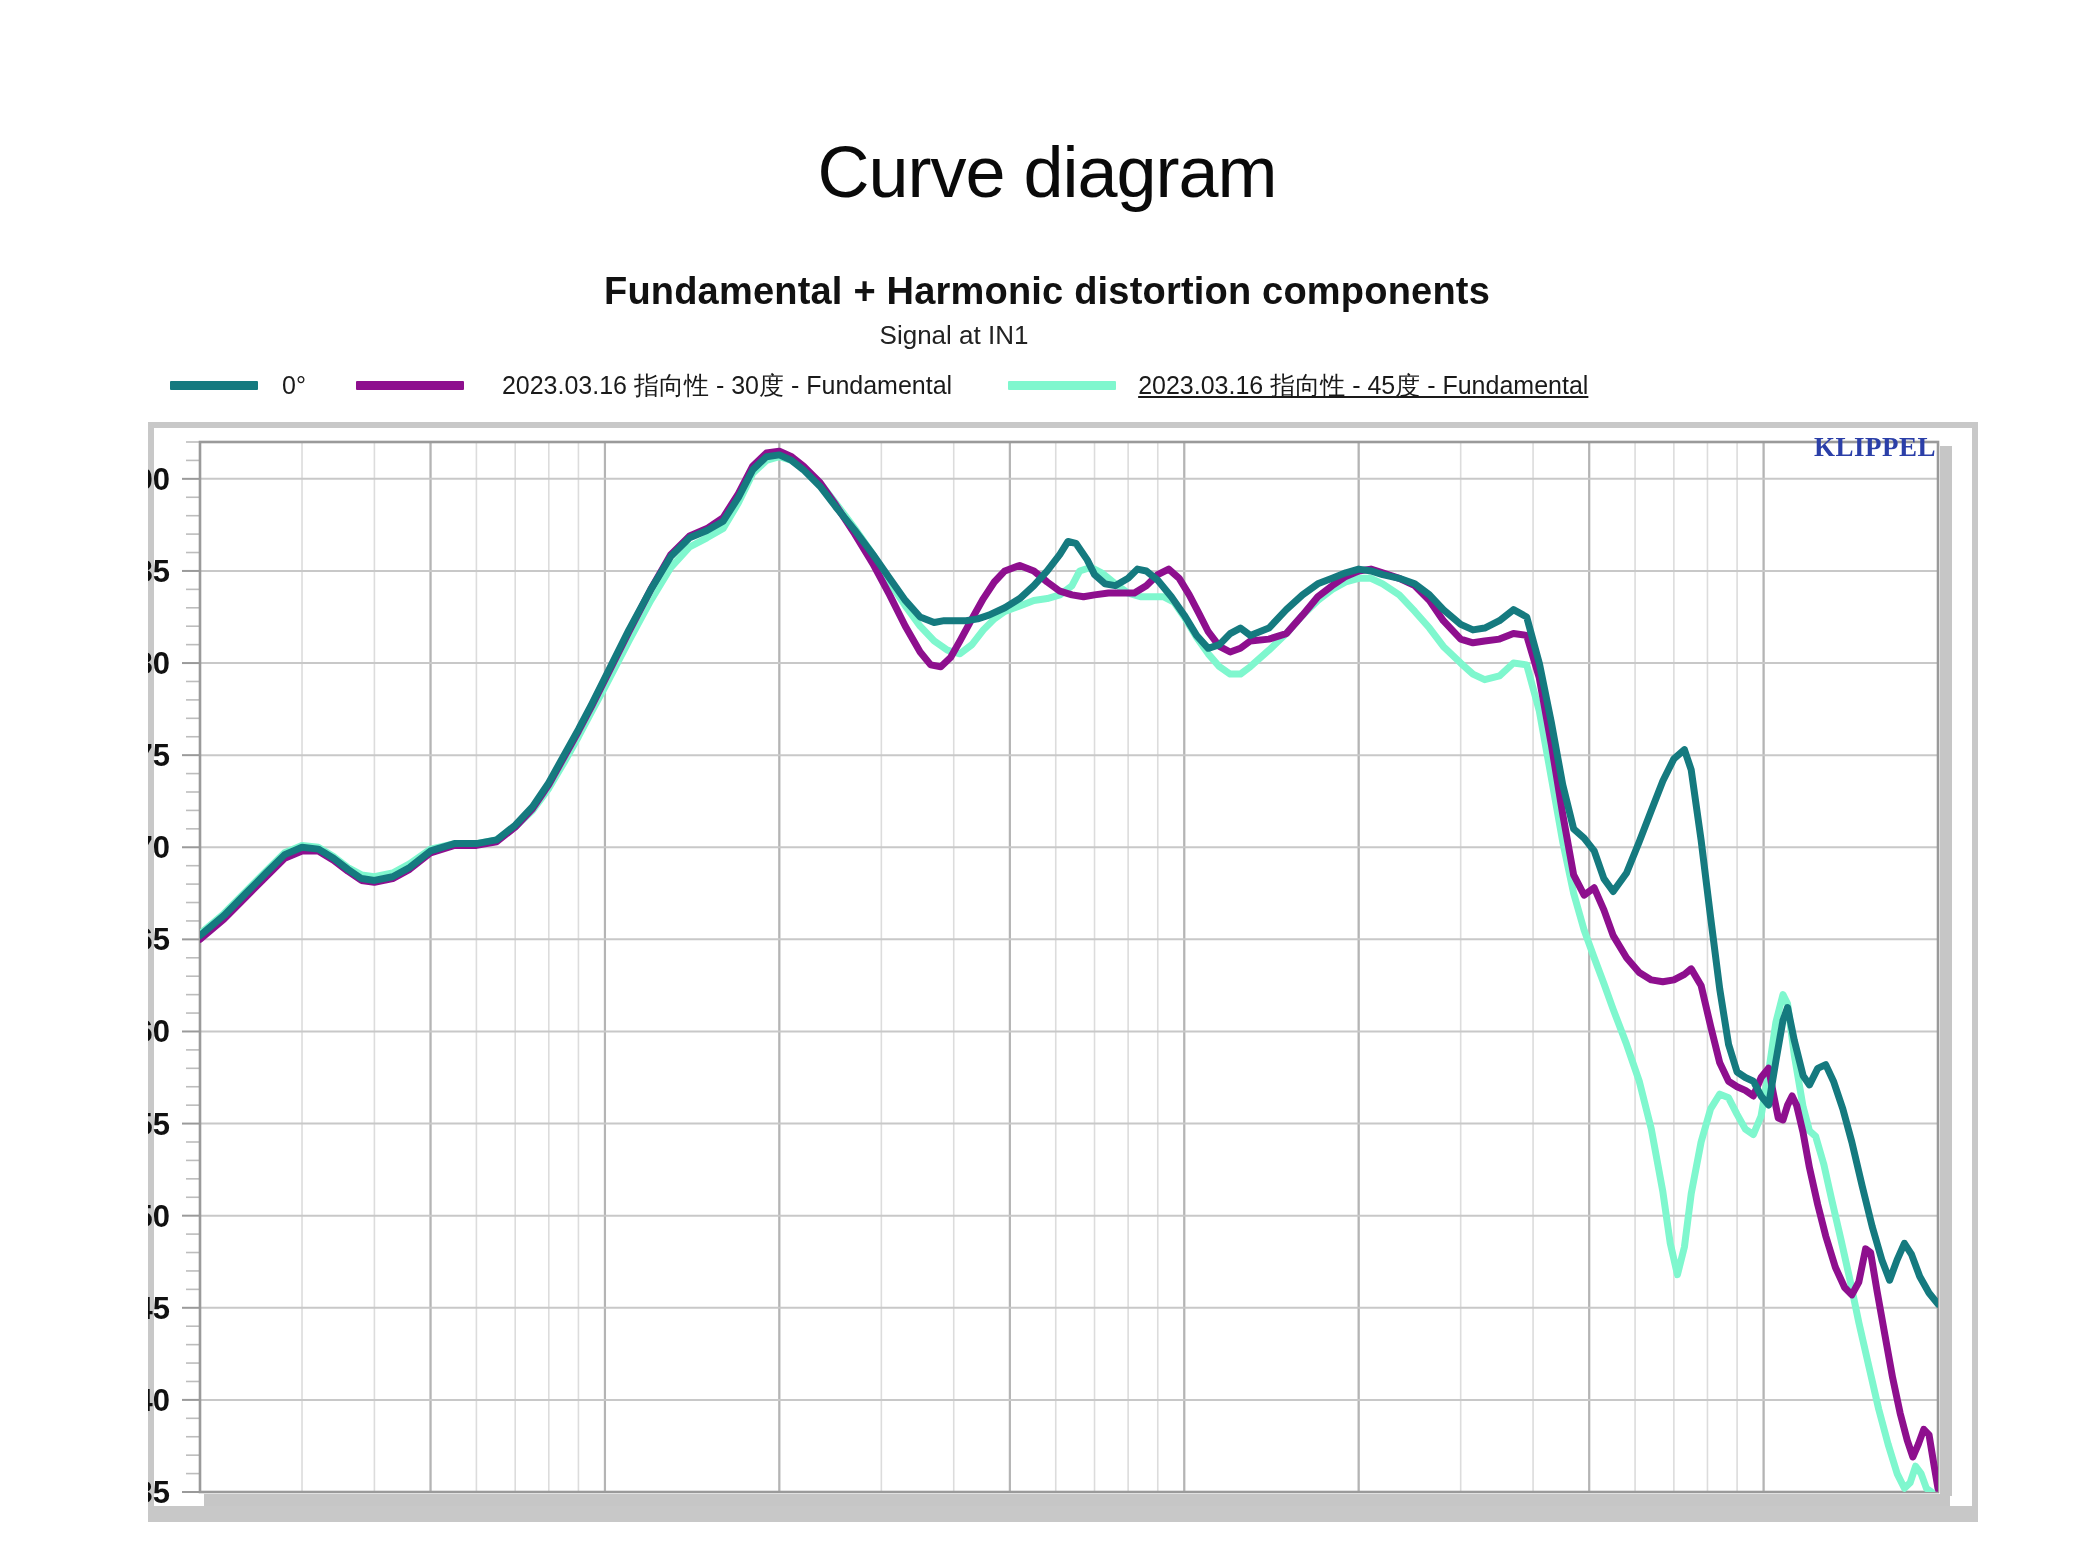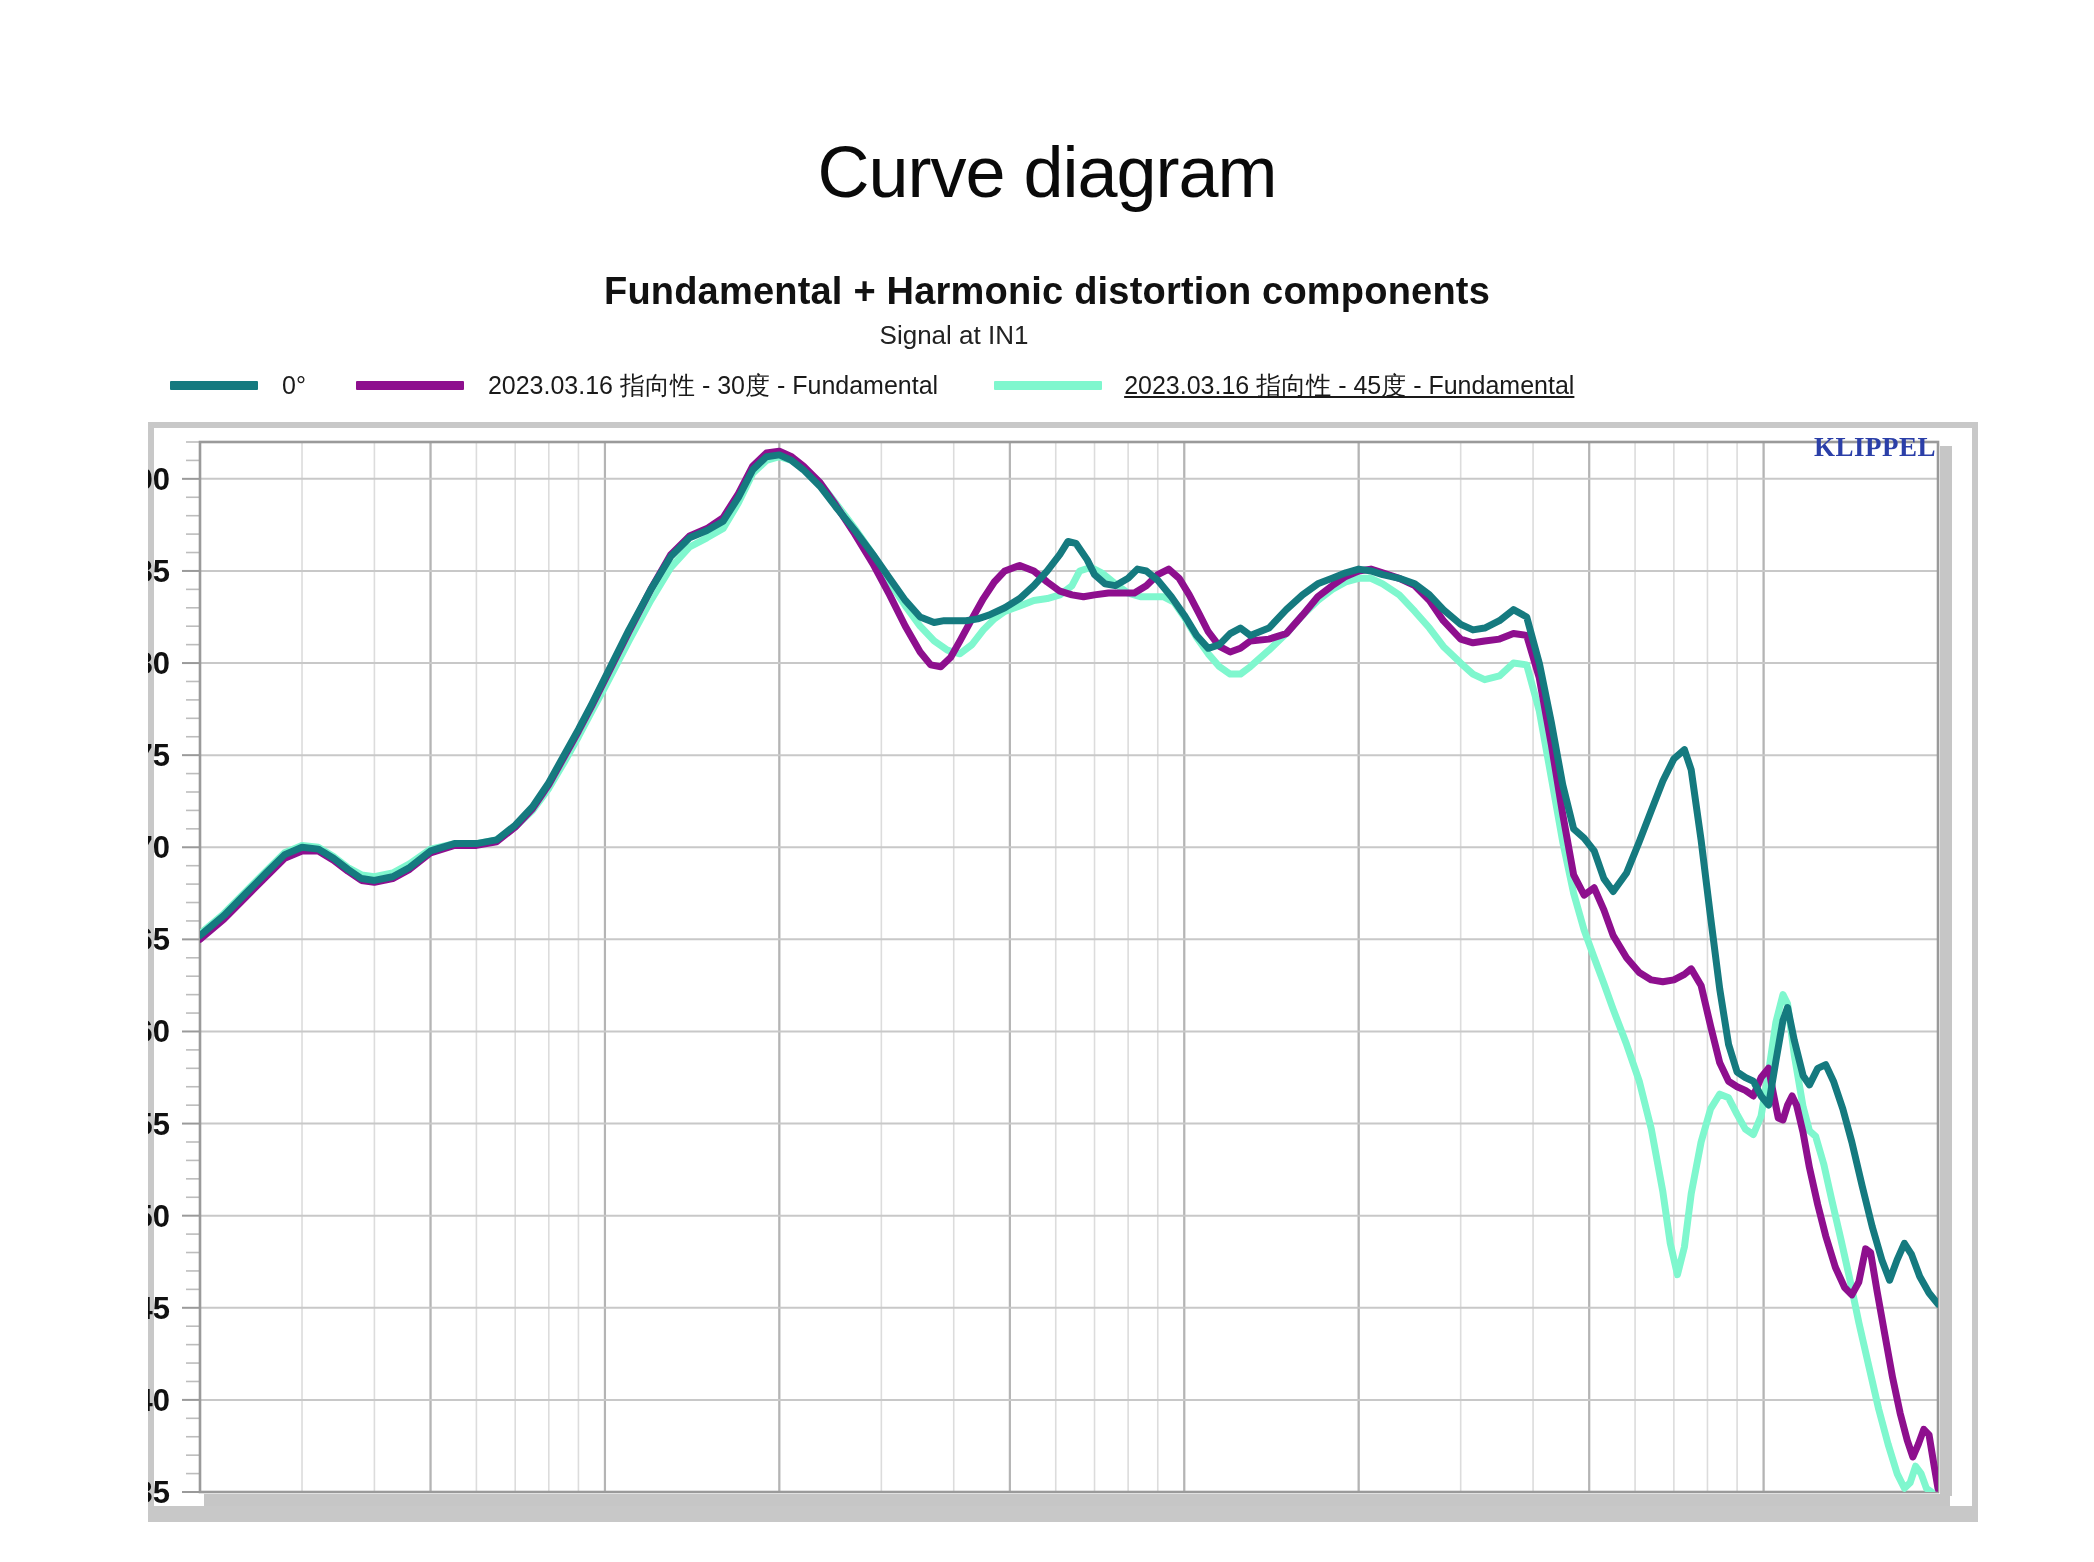--- a/index.html
+++ b/index.html
@@ -32,21 +32,21 @@
   
   #legend{
     position:absolute;top:98px;left:170px;width:1800px;height:34px;
     display:flex;align-items:center;gap:0px;
   }
   .legend-item{display:flex;align-items:center;}
   .legend-swatch{display:inline-block;height:9px;border-radius:1px;}
   .legend-label{font-size:25px;color:#1a1a1a;white-space:nowrap;}
   .lg0 .legend-swatch{width:88px;background:#157A7F;}
   .lg0 .legend-label{margin-left:24px;}
-  .lg1{margin-left:50px;}
+  .lg1{margin-left:50px;gap:14px;}
   .lg1 .legend-swatch{width:108px;background:#8E0F8E;}
   .lg1 .legend-label{margin-left:24px;}
   .lg2{margin-left:56px;}
   .lg2 .legend-swatch{width:108px;background:#7FF7CE;}
   .lg2 .legend-label{margin-left:22px;text-decoration:underline;}
 
   
   #plot-frame{
     position:absolute;left:148px;top:152px;width:1830px;height:1100px;
   }

